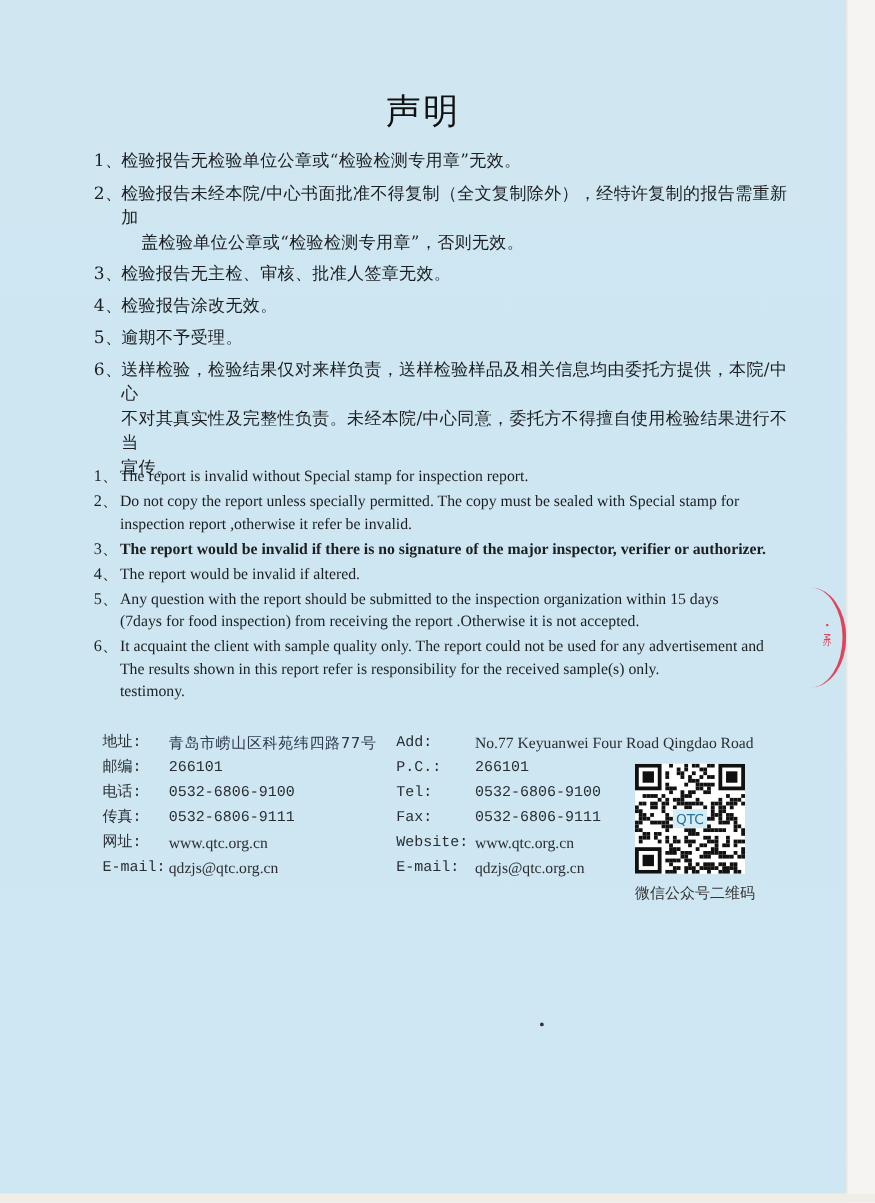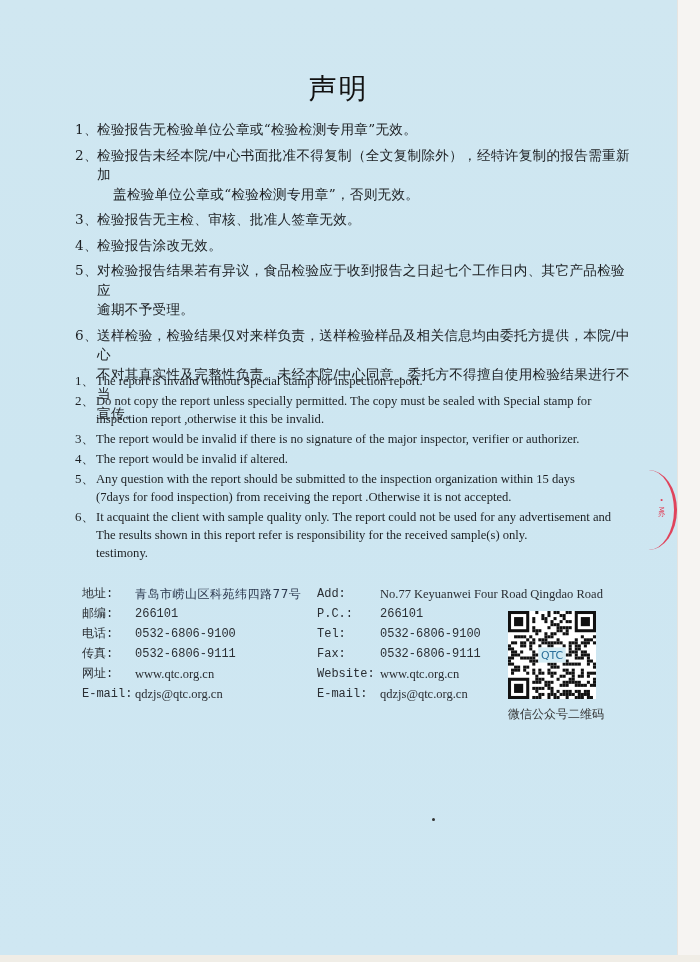--- a/index.html
+++ b/index.html
@@ -76,43 +76,42 @@
     <div class="cn-item">
       <span class="num">3、</span>
       <span class="line" style="display: block;">检验报告无主检、审核、批准人签章无效。</span>
     </div>
     <div class="cn-item">
       <span class="num">4、</span>
       <span class="line" style="display: block;">检验报告涂改无效。</span>
     </div>
     <div class="cn-item">
       <span class="num">5、</span>
-      <span class="line" style="display: block;">对检验报告结果若有异议，食品检验应于收到报告之日起七个工作日内、其它产品检验应</span>
       <span class="line" style="display: block;">逾期不予受理。</span>
     </div>
     <div class="cn-item">
       <span class="num">6、</span>
       <span class="line" style="display: block;">送样检验，检验结果仅对来样负责，送样检验样品及相关信息均由委托方提供，本院/中心</span>
       <span class="line" style="display: block;">不对其真实性及完整性负责。未经本院/中心同意，委托方不得擅自使用检验结果进行不当</span>
       <span class="line" style="display: block;">宣传。</span>
     </div>
   </div>
 <div class="en-list" id="en-list">
     <div class="en-item">
       <span class="num">1、</span>
       <span class="line" style="display: block;">The report is invalid without Special stamp for inspection report.</span>
     </div>
     <div class="en-item">
       <span class="num">2、</span>
       <span class="line" style="display: block;">Do not copy the report unless specially permitted. The copy must be sealed with Special stamp for</span>
-      <span class="line" style="display: block;">inspection report ,otherwise it this be invalid.</span>
+      <span class="line" style="display: block;">inspection report ,otherwise it refer be invalid.</span>
     </div>
     <div class="en-item">
       <span class="num">3、</span>
-      <span class="line" style="display: block;">The report would be invalid if there is no signature of the major inspector, verifier or authorizer.</span>
+      <span class="line" style="display: block; font-weight: bold;">The report would be invalid if there is no signature of the major inspector, verifier or authorizer.</span>
     </div>
     <div class="en-item">
       <span class="num">4、</span>
       <span class="line" style="display: block;">The report would be invalid if altered.</span>
     </div>
     <div class="en-item">
       <span class="num">5、</span>
       <span class="line" style="display: block;">Any question with the report should be submitted to the inspection organization within 15 days</span>
       <span class="line" style="display: block;">(7days for food inspection) from receiving the report .Otherwise it is not accepted.</span>
     </div>

